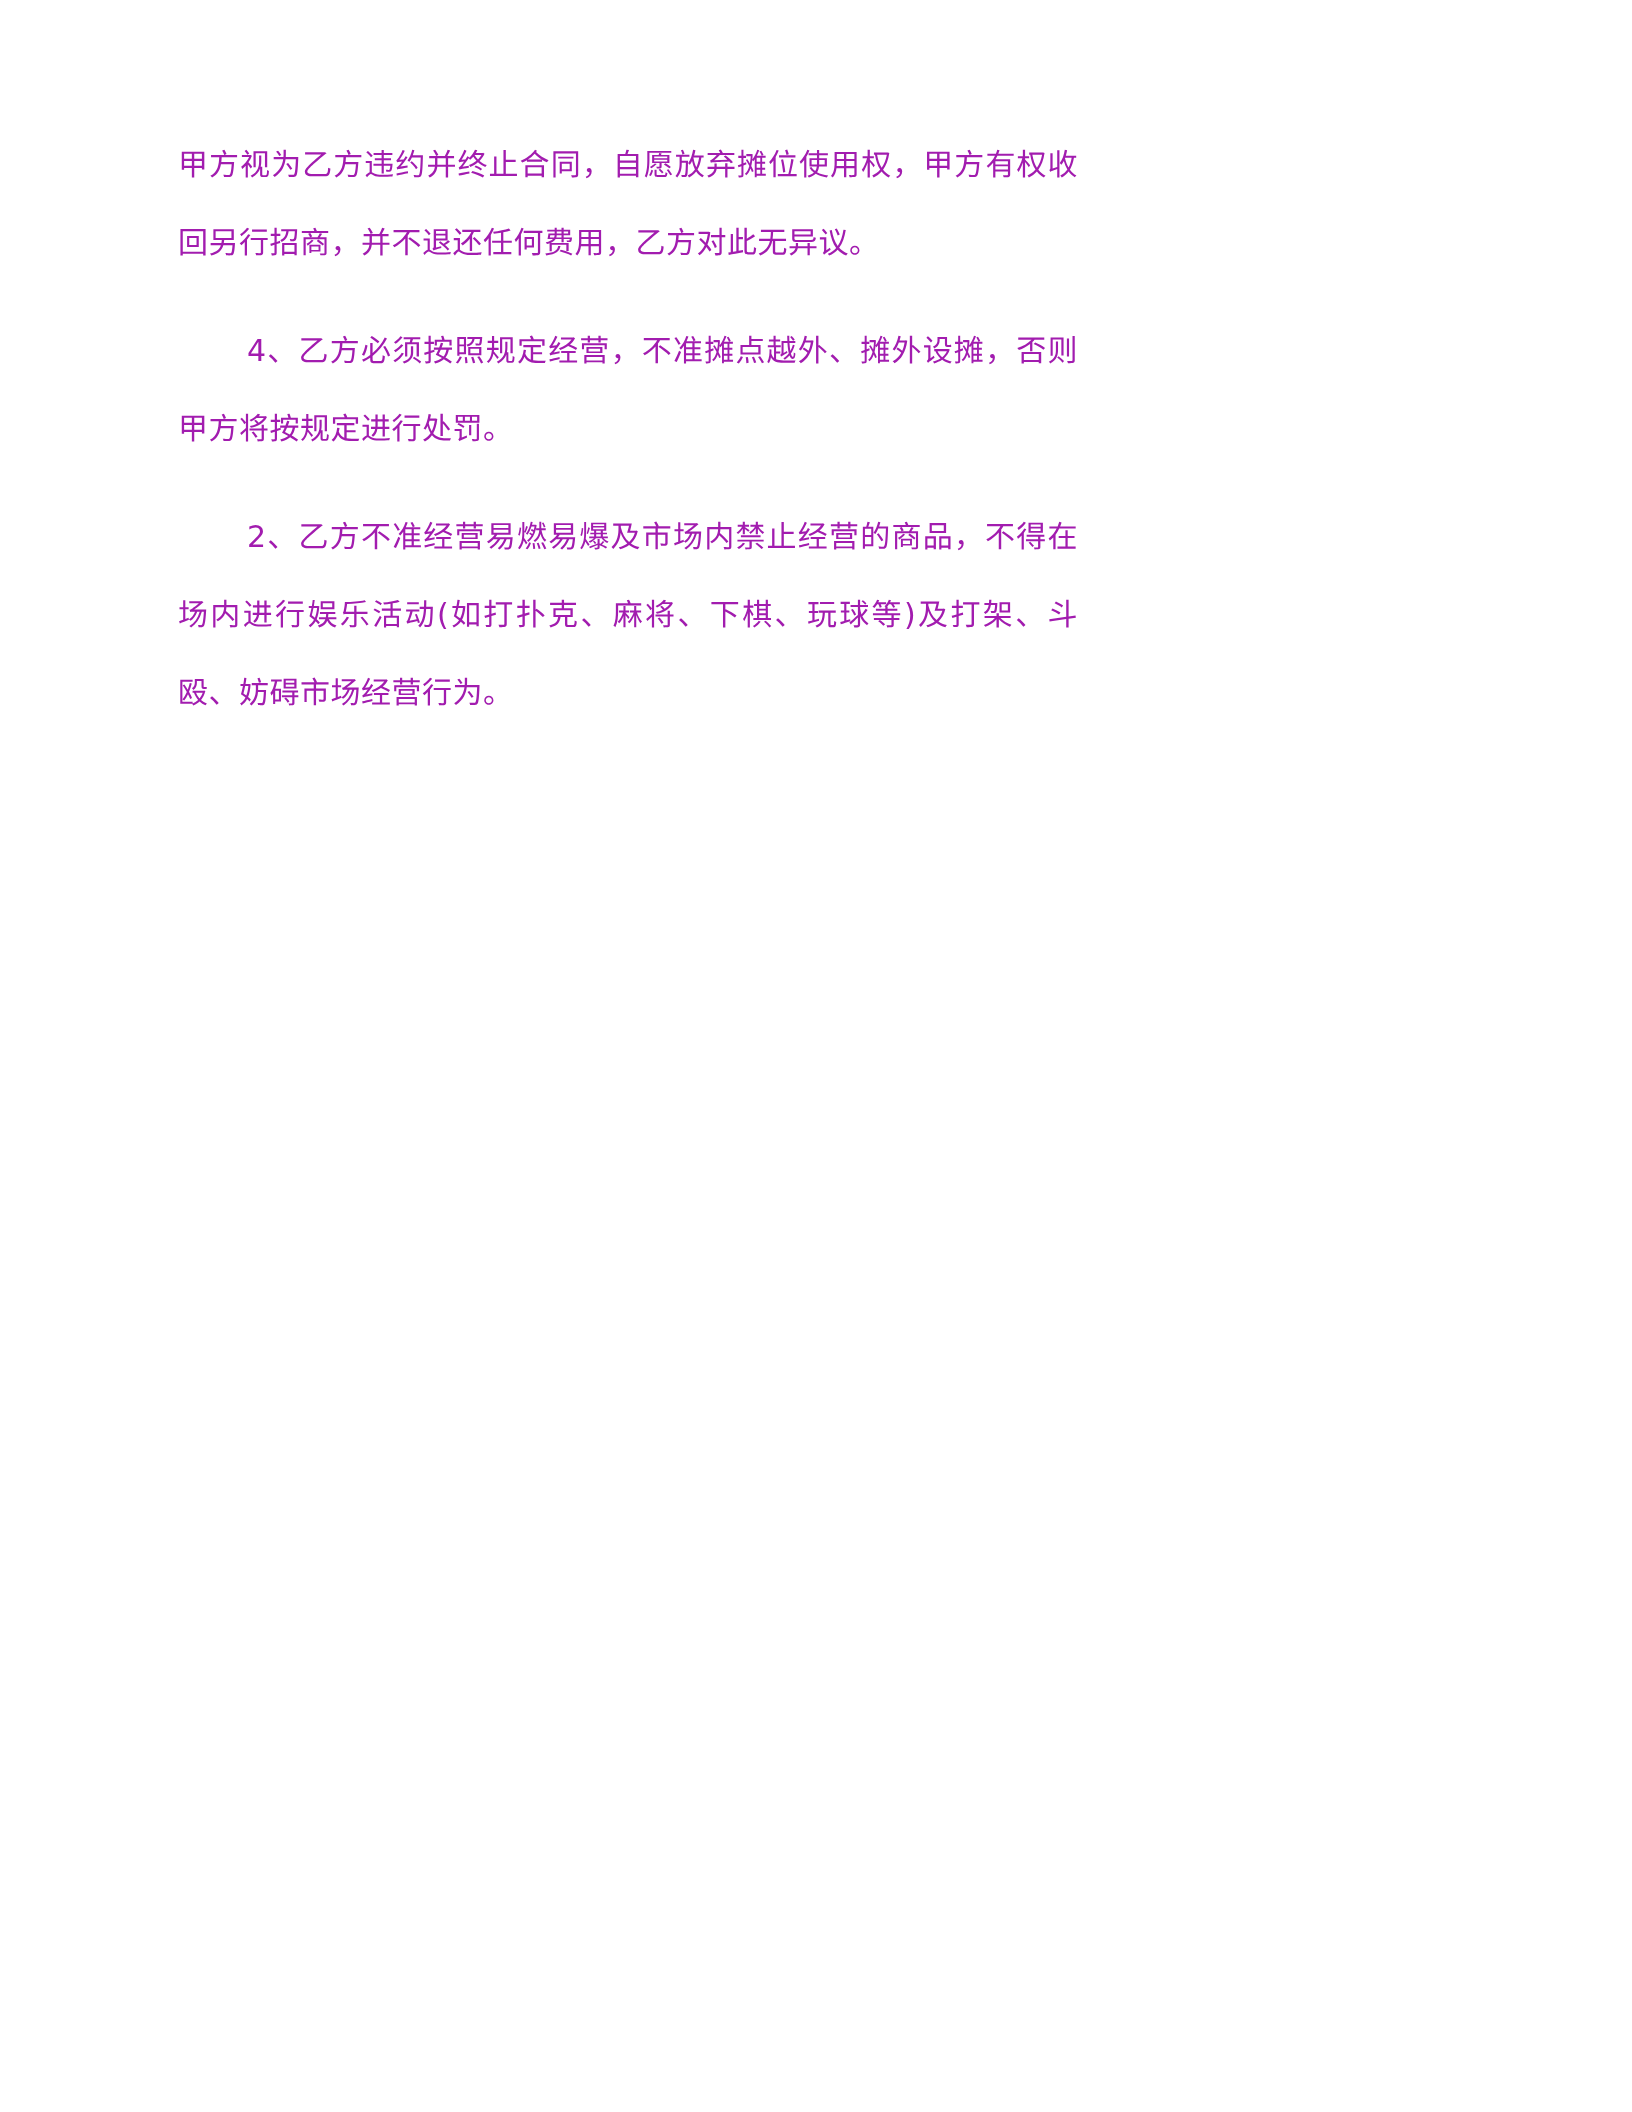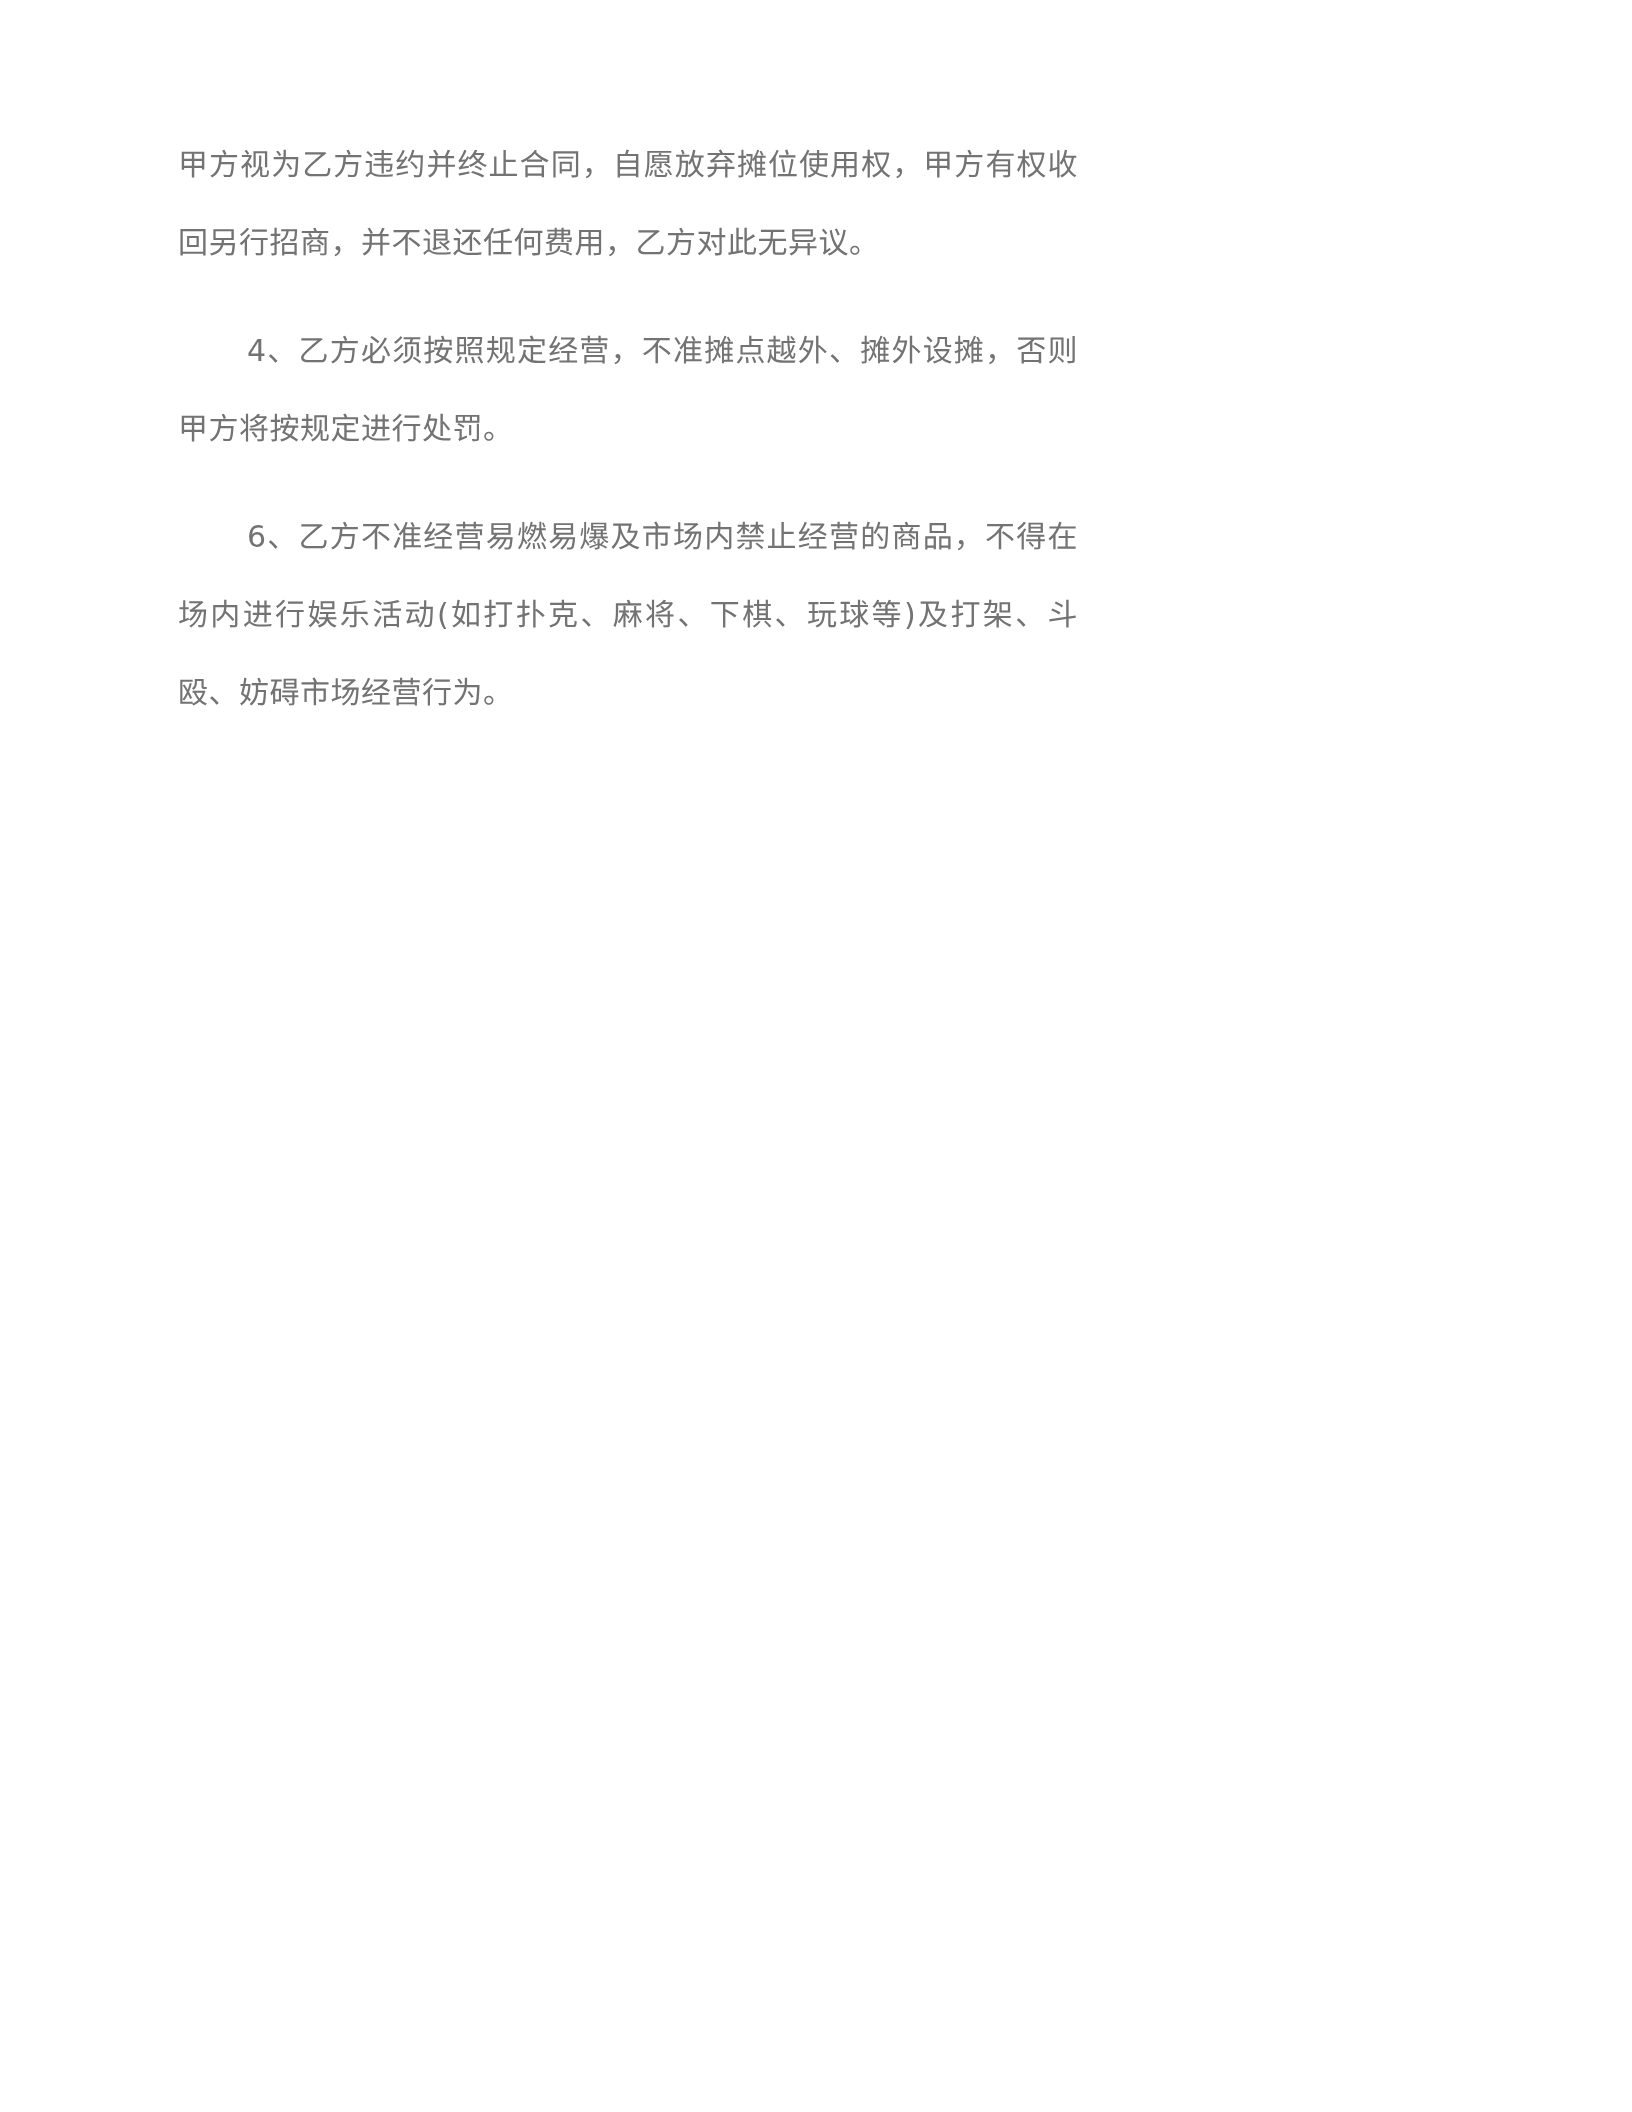--- a/index.html
+++ b/index.html
@@ -13,21 +13,21 @@
     height: 2112px;
     background: #ffffff;
     overflow: hidden;
     font-family: "DejaVu Sans", "Liberation Sans", sans-serif;
   }
   .content {
     position: absolute;
     top: 126px;
     left: 178px;
     width: 900px;
-    color: #737373;
+    color: #a21caf;
     font-size: 30px;
     line-height: 78px;
     font-weight: 500;
     text-align: justify;
     text-justify: inter-ideograph;
     letter-spacing: 0.5px;
   }
   .para {
     margin: 0 0 30px 0;
     padding: 0;
@@ -36,15 +36,15 @@
     text-indent: 2.3em;
   }
 </style>
 </head>
 <body>
 
 <div class="page">
   <div class="content">
     <p class="para">甲方视为乙方违约并终止合同，自愿放弃摊位使用权，甲方有权收回另行招商，并不退还任何费用，乙方对此无异议。</p>
     <p class="para indent">4、乙方必须按照规定经营，不准摊点越外、摊外设摊，否则甲方将按规定进行处罚。</p>
-    <p class="para indent">6、乙方不准经营易燃易爆及市场内禁止经营的商品，不得在场内进行娱乐活动(如打扑克、麻将、下棋、玩球等)及打架、斗殴、妨碍市场经营行为。</p>
+    <p class="para indent">2、乙方不准经营易燃易爆及市场内禁止经营的商品，不得在场内进行娱乐活动(如打扑克、麻将、下棋、玩球等)及打架、斗殴、妨碍市场经营行为。</p>
   </div>
 </div>
 
 </body></html>

